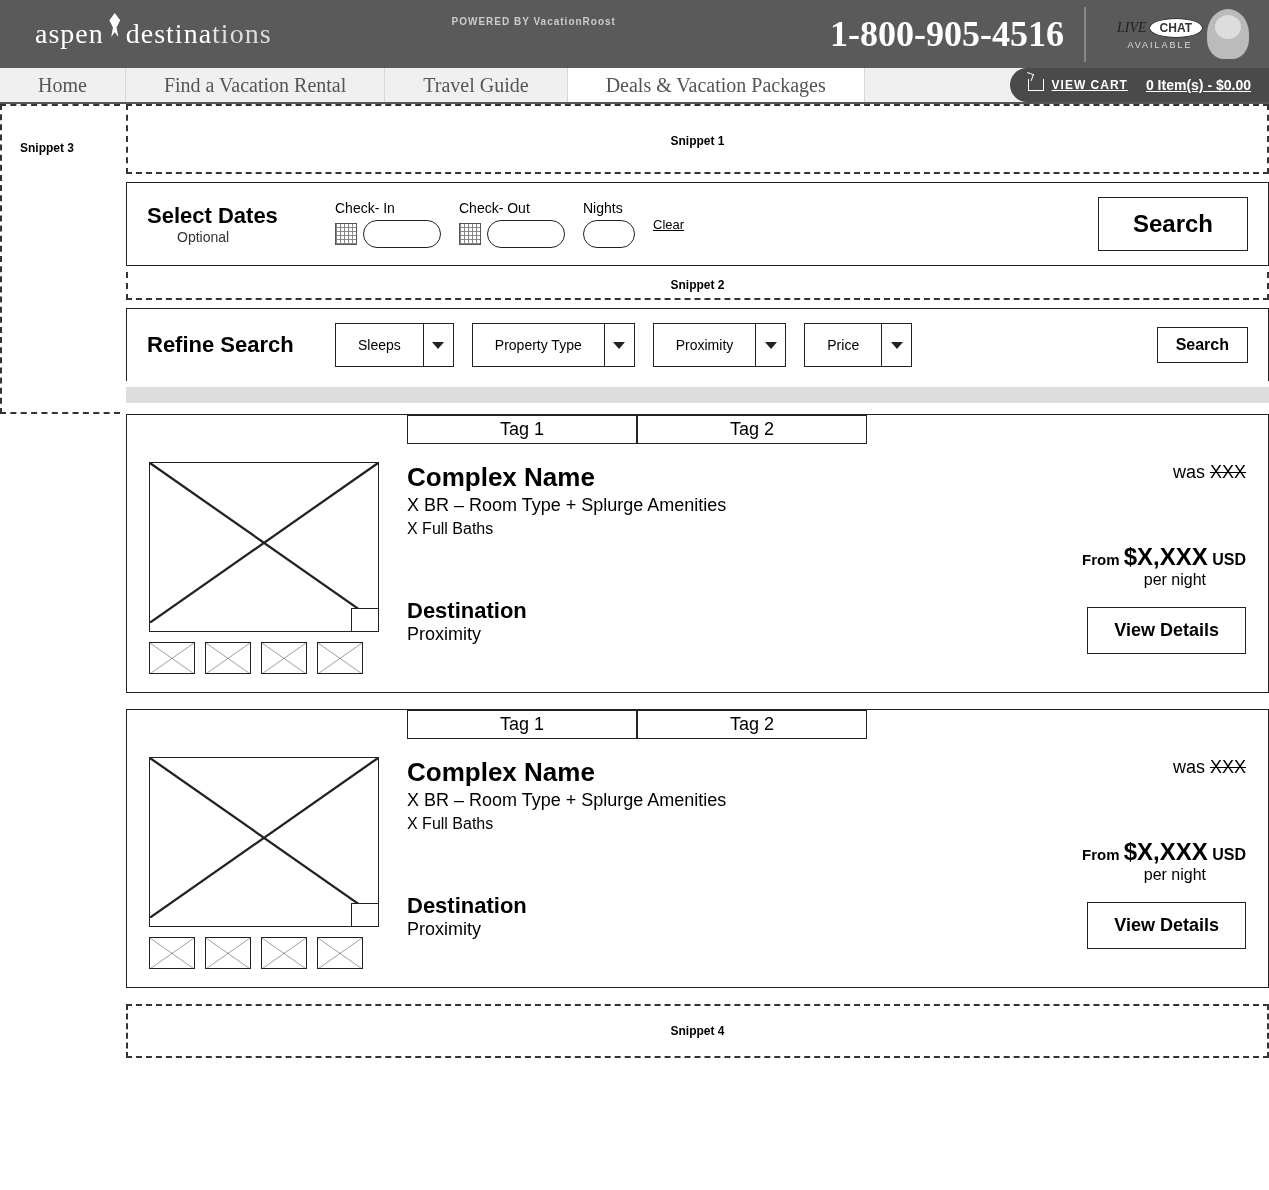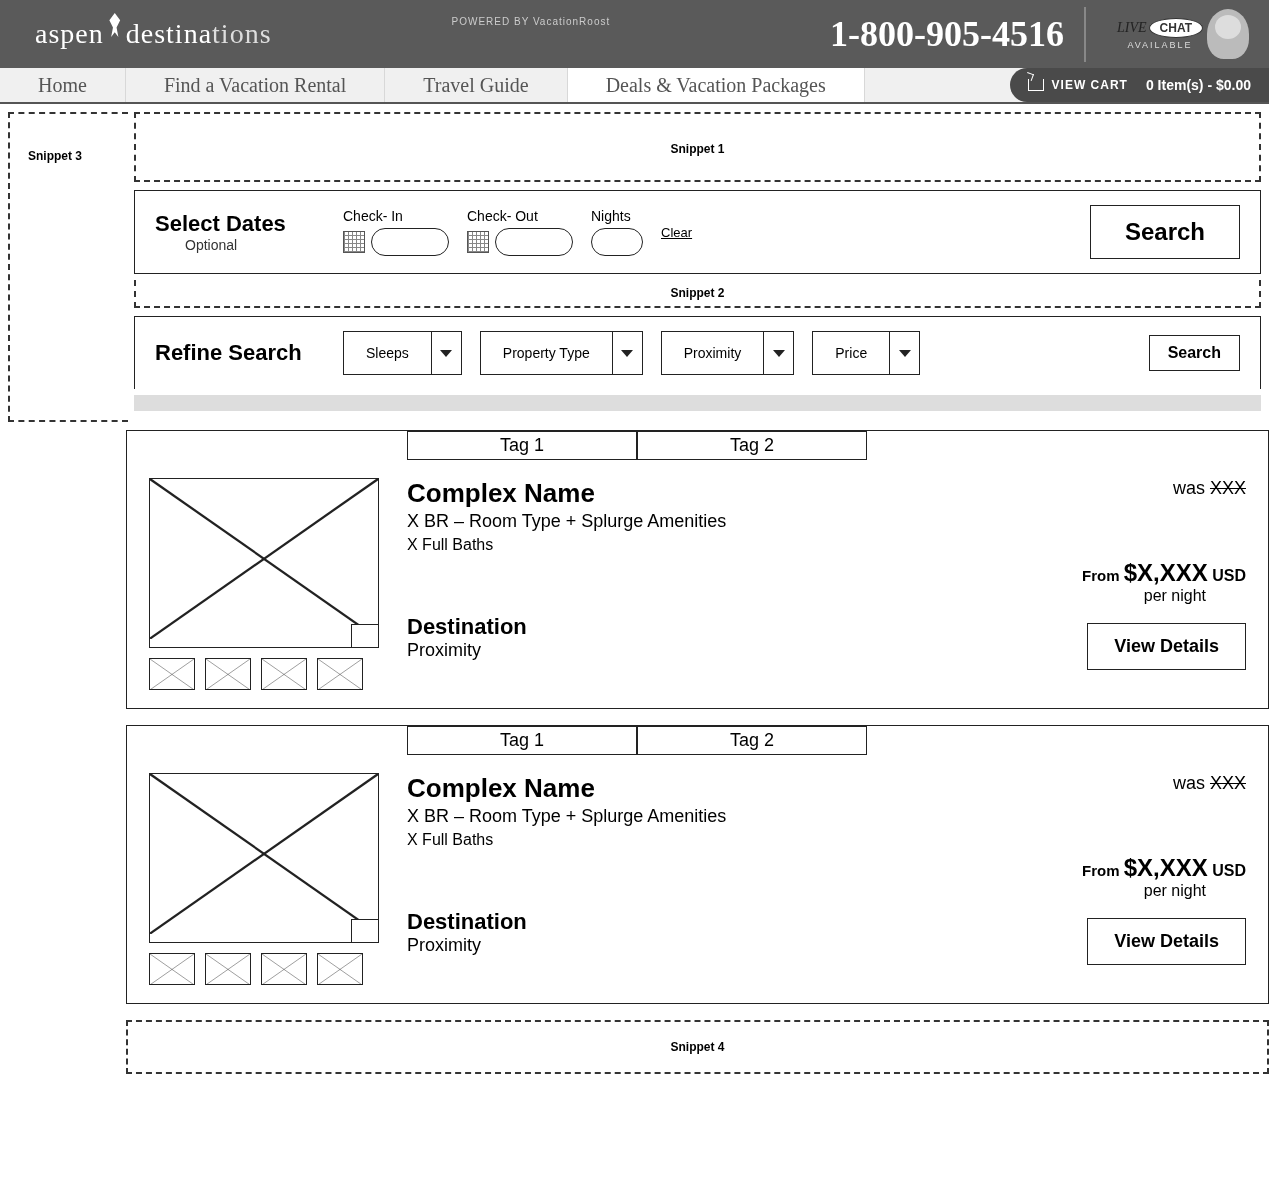--- a/index.html
+++ b/index.html
@@ -2,39 +2,39 @@
 <html><head>
 <meta charset="utf-8">
 <style>
 * { box-sizing: border-box; margin: 0; padding: 0; }
 body { font-family: "Helvetica Neue", Arial, sans-serif; background: #fff; width: 1269px; }
 .header { background: #5a5a5a; color: #fff; height: 68px; display: flex; align-items: center; padding: 0 20px 0 35px; position: relative; }
 .logo-block { display: flex; flex-direction: row; }
 .logo-main { font-family: Georgia, serif; font-size: 28px; letter-spacing: 1px; display: flex; align-items: baseline; }
 .logo-main .accent { color: #ddd; }
 .bird { display: inline-block; width: 18px; height: 24px; background: #fff; margin: 0 2px; clip-path: polygon(50% 0, 80% 30%, 60% 60%, 70% 100%, 50% 80%, 30% 100%, 40% 60%, 20% 30%); position: relative; top: -6px;}
-.powered { font-size: 10px; letter-spacing: 1px; color: #ccc; margin-left: 180px; margin-top: -2px;}
+.powered { font-size: 10px; letter-spacing: 1px; color: #ccc; margin-left: 180px; margin-top: -2px; font-weight: bold;}
 .phone { font-family: Georgia, serif; font-size: 36px; font-weight: bold; margin-left: auto; margin-right: 20px; }
 .chat-box { border-left: 2px solid #888; height: 55px; padding-left: 31px; display: flex; align-items: center; gap: 4px;}
 .chat-badge { display: flex; flex-direction: column; align-items: center;}
 .chat-bubble-row { display: flex; align-items: center; gap: 2px;}
 .chat-live { font-family: Georgia, serif; font-style: italic; font-size: 14px; color: #222;}
 .chat-oval { background: #fff; color: #333; border-radius: 50%; padding: 2px 10px; font-size: 12px; font-weight: bold; border: 1px solid #333;}
 .chat-avail { font-size: 9px; letter-spacing: 2px; color: #ddd; margin-top: 2px;}
 .chat-avatar { width: 42px; height: 50px; background: #bbb; border-radius: 50% 50% 40% 40%; position: relative;}
 .chat-avatar::before { content: ""; position: absolute; top: 6px; left: 8px; width: 26px; height: 24px; background: #ddd; border-radius: 50%;}
 .navbar { background: #f0f0f0; height: 36px; display: flex; align-items: stretch; border-bottom: 2px solid #555;}
 .nav-tab { padding: 0 38px; font-family: Georgia, serif; font-size: 20px; color: #555; display: flex; align-items: center; cursor: pointer; border-right: 1px solid #d8d8d8;}
 .nav-tab.active { background: #fff; }
-.cart-area { margin-left: auto; display: flex; align-items: center; background: #4a4a4a; color: #fff; padding: 0 18px; gap: 18px; border-radius: 18px 0 0 18px;}
+.cart-area { margin-left: auto; display: flex; align-items: center; background: #4a4a4a; color: #fff; padding: 0 18px; gap: 18px; border-radius: 18px 0 0 18px; text-decoration: underline;}
 .cart-btn { display: flex; align-items: center; gap: 8px; font-size: 12px; letter-spacing: 1px; font-weight: bold;}
 .cart-icon { width: 16px; height: 12px; border: 1.5px solid #fff; border-top: none; position: relative;}
 .cart-icon::before { content: ""; position: absolute; top: -6px; left: -3px; width: 6px; height: 6px; border-top: 1.5px solid #fff; border-right: 1.5px solid #fff; transform: rotate(20deg);}
 .cart-info { font-size: 14px; font-weight: bold;}
-.body-area { padding: 8px; display: flex; gap: 0;}
+.body-area { padding: 0; display: flex; gap: 0;}
 .left-snip { width: 120px; border: 2px dashed #333; height: 310px; display: flex; align-items: flex-start; justify-content: flex-start; padding: 35px 0 0 18px; font-size: 12px; font-weight: bold; margin-right: 6px; border-right: none;}
 .main-col { flex: 1; }
 .snippet-bar { border: 2px dashed #333; height: 70px; display: flex; align-items: flex-start; justify-content: center; padding-top: 28px; font-size: 12px; font-weight: bold; margin-bottom: 8px;}
 .panel { border: 1.5px solid #222; padding: 14px 20px; margin-bottom: 6px; display: flex; align-items: center; gap: 18px;}
 .panel-title-block { min-width: 170px; }
 .panel-title { font-size: 22px; font-weight: bold;}
 .panel-sub { font-size: 14px; color: #333; margin-left: 30px;}
 .date-group { display: flex; flex-direction: column; gap: 4px;}
 .date-label { font-size: 14px;}
 .date-row { display: flex; align-items: center; gap: 6px;}

